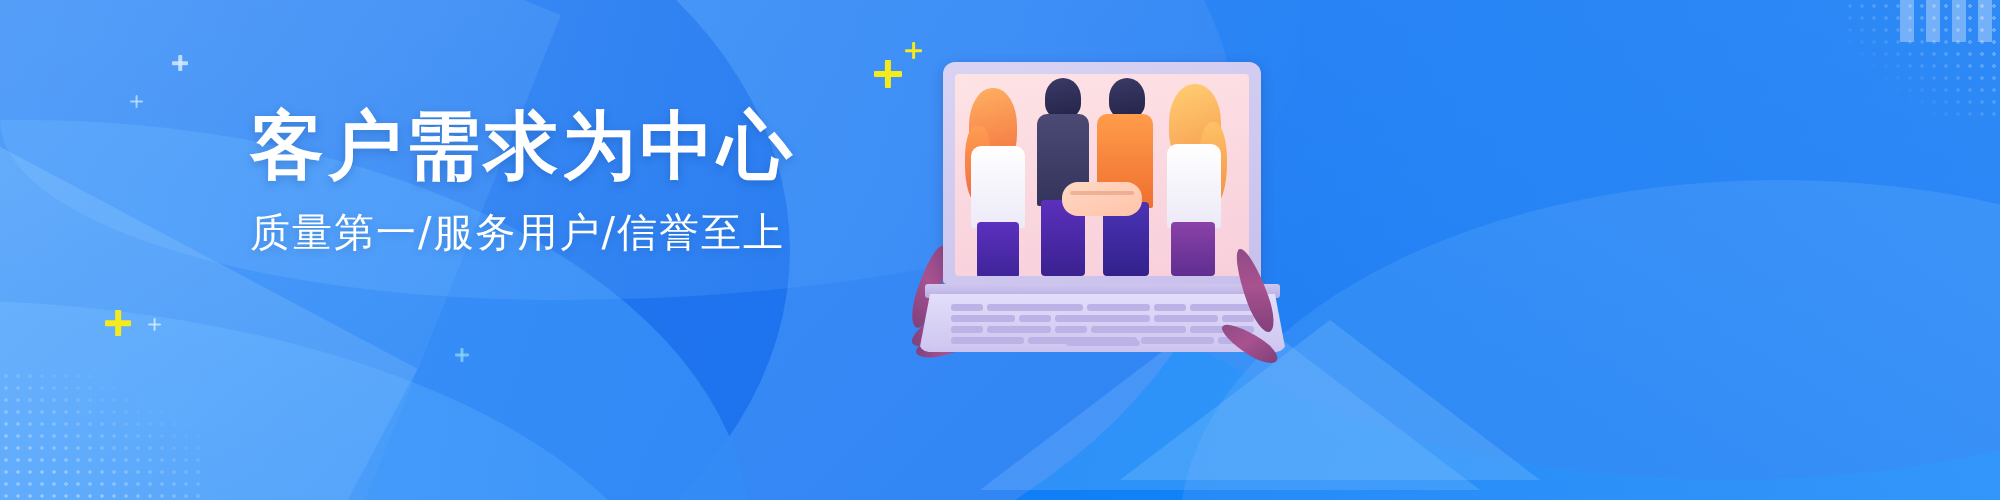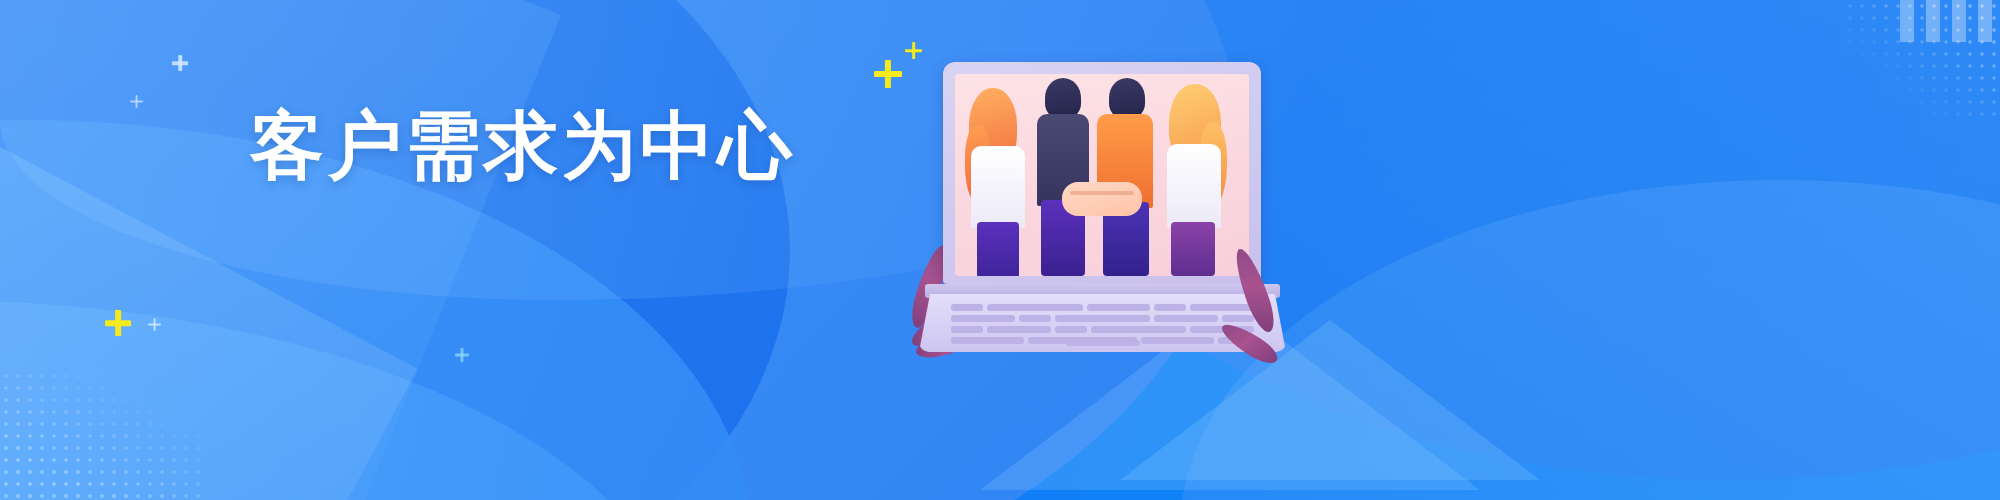--- a/index.html
+++ b/index.html
@@ -152,20 +152,21 @@
     <i class="h"></i>
       <i class="v"></i>
     </div>
   <div class="plus" style="left:455px;top:348px;width:14px;height:14px;color:rgba(140,215,250,.75);">
     <i class="h"></i>
       <i class="v"></i>
     </div>
 
   <div class="textwrap">
     <div class="headline">客户需求为中心</div>
+    <div class="subline">质量第一/服务用户/信誉至上</div>
   </div>
 
   <div class="leaf" style="left:905px;top:245px;width:22px;height:86px;transform:rotate(18deg);"></div>
   <div class="leaf" style="left:898px;top:290px;width:20px;height:62px;transform:rotate(58deg);"></div>
   <div class="leaf" style="left:900px;top:305px;width:18px;height:56px;transform:rotate(78deg);"></div>
 
   <div id="laptop">
     <div class="lid">
       <div class="screen">
 

